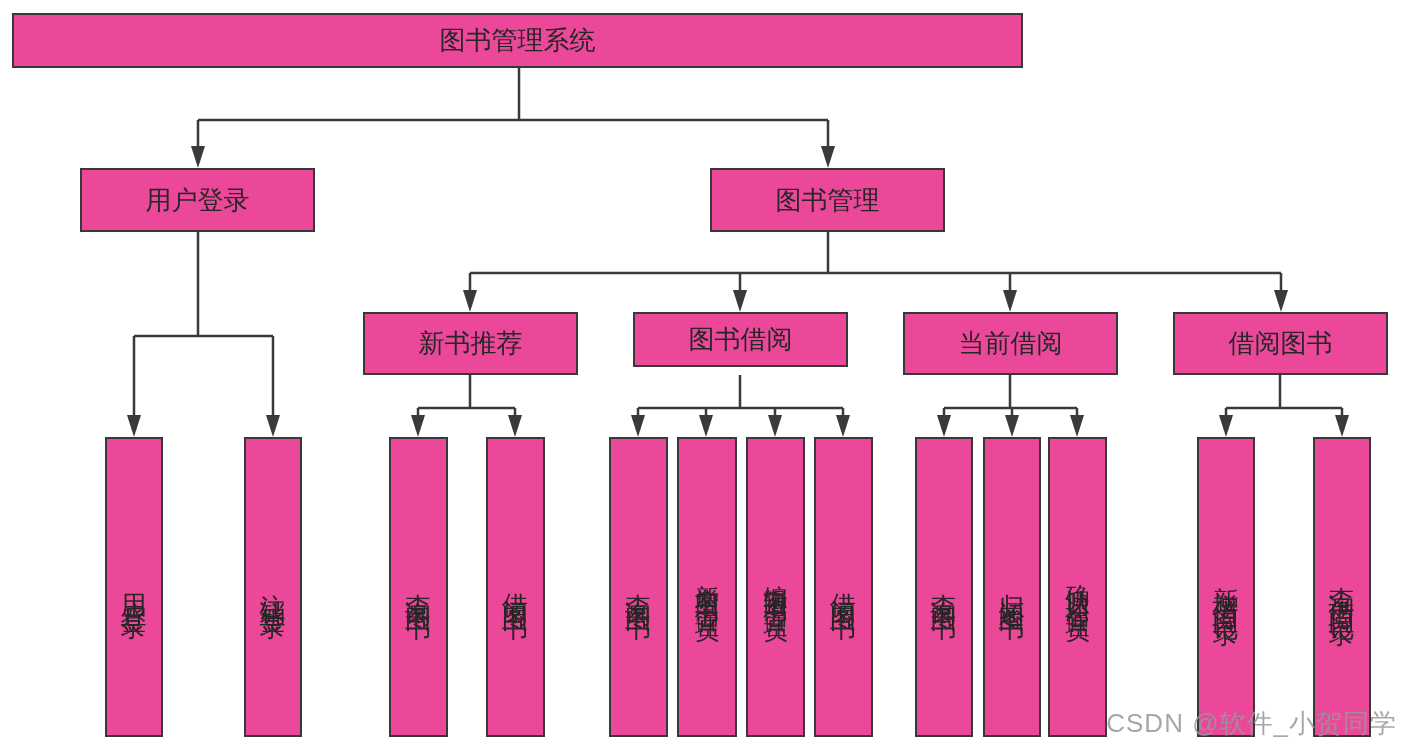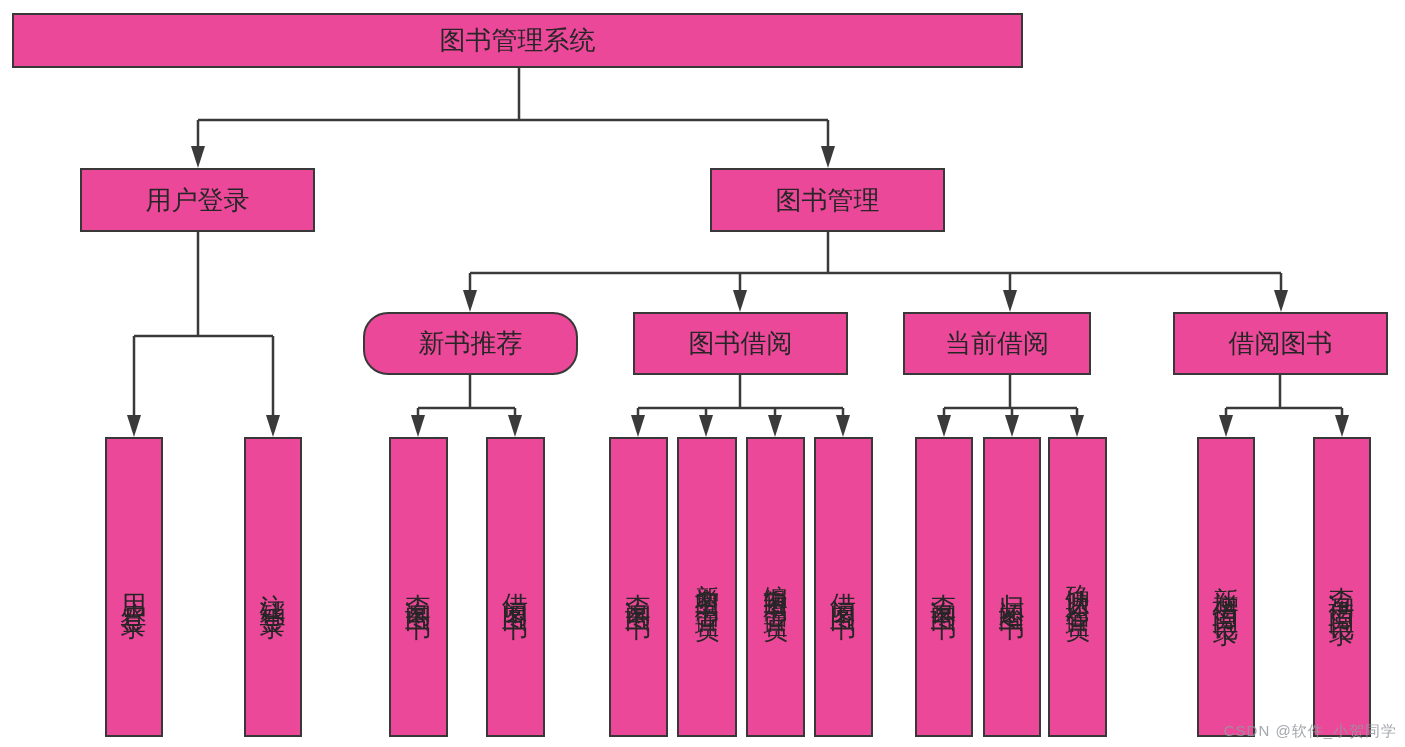--- a/index.html
+++ b/index.html
@@ -46,21 +46,21 @@
     white-space: nowrap;
   }
   .node.v.long .label {
     font-size: 24px;
     letter-spacing: 5px;
   }
   .watermark {
     position: absolute;
     right: 8px;
     bottom: 6px;
-    font-size: 15px;
+    font-size: 26px;
     letter-spacing: 1px;
     color: rgba(148, 152, 158, 0.85);
     white-space: nowrap;
     z-index: 5;
   }
 </style>
 </head>
 <body>
 
 <div class="canvas">
@@ -119,27 +119,27 @@
     <span class="label">图书管理系统</span>
   </div>
 
   <div class="node" style="left:80px; top:168px; width:235px; height:64px;">
     <span class="label">用户登录</span>
   </div>
   <div class="node" style="left:710px; top:168px; width:235px; height:64px;">
     <span class="label">图书管理</span>
   </div>
 
-  <div class="node" style="left:363px; top:312px; width:215px; height:63px;border-radius:25px;">
+  <div class="node" style="left:363px; top:312px; width:215px; height:63px;">
     <span class="label">新书推荐</span>
   </div>
-  <div class="node" style="left:633px; top:312px; width:215px; height:63px;">
+  <div class="node" style="left:633px; top:312px; width:215px; height:55px;">
     <span class="label">图书借阅</span>
   </div>
-  <div class="node" style="left:903px; top:312px; width:188px; height:63px;">
+  <div class="node" style="left:903px; top:312px; width:215px; height:63px;">
     <span class="label">当前借阅</span>
   </div>
   <div class="node" style="left:1173px; top:312px; width:215px; height:63px;">
     <span class="label">借阅图书</span>
   </div>
 
   <div class="node v" style="left:105px; top:437px; width:58px; height:300px;">
     <span class="label">用户登录</span>
   </div>
   <div class="node v" style="left:244px; top:437px; width:58px; height:300px;">

